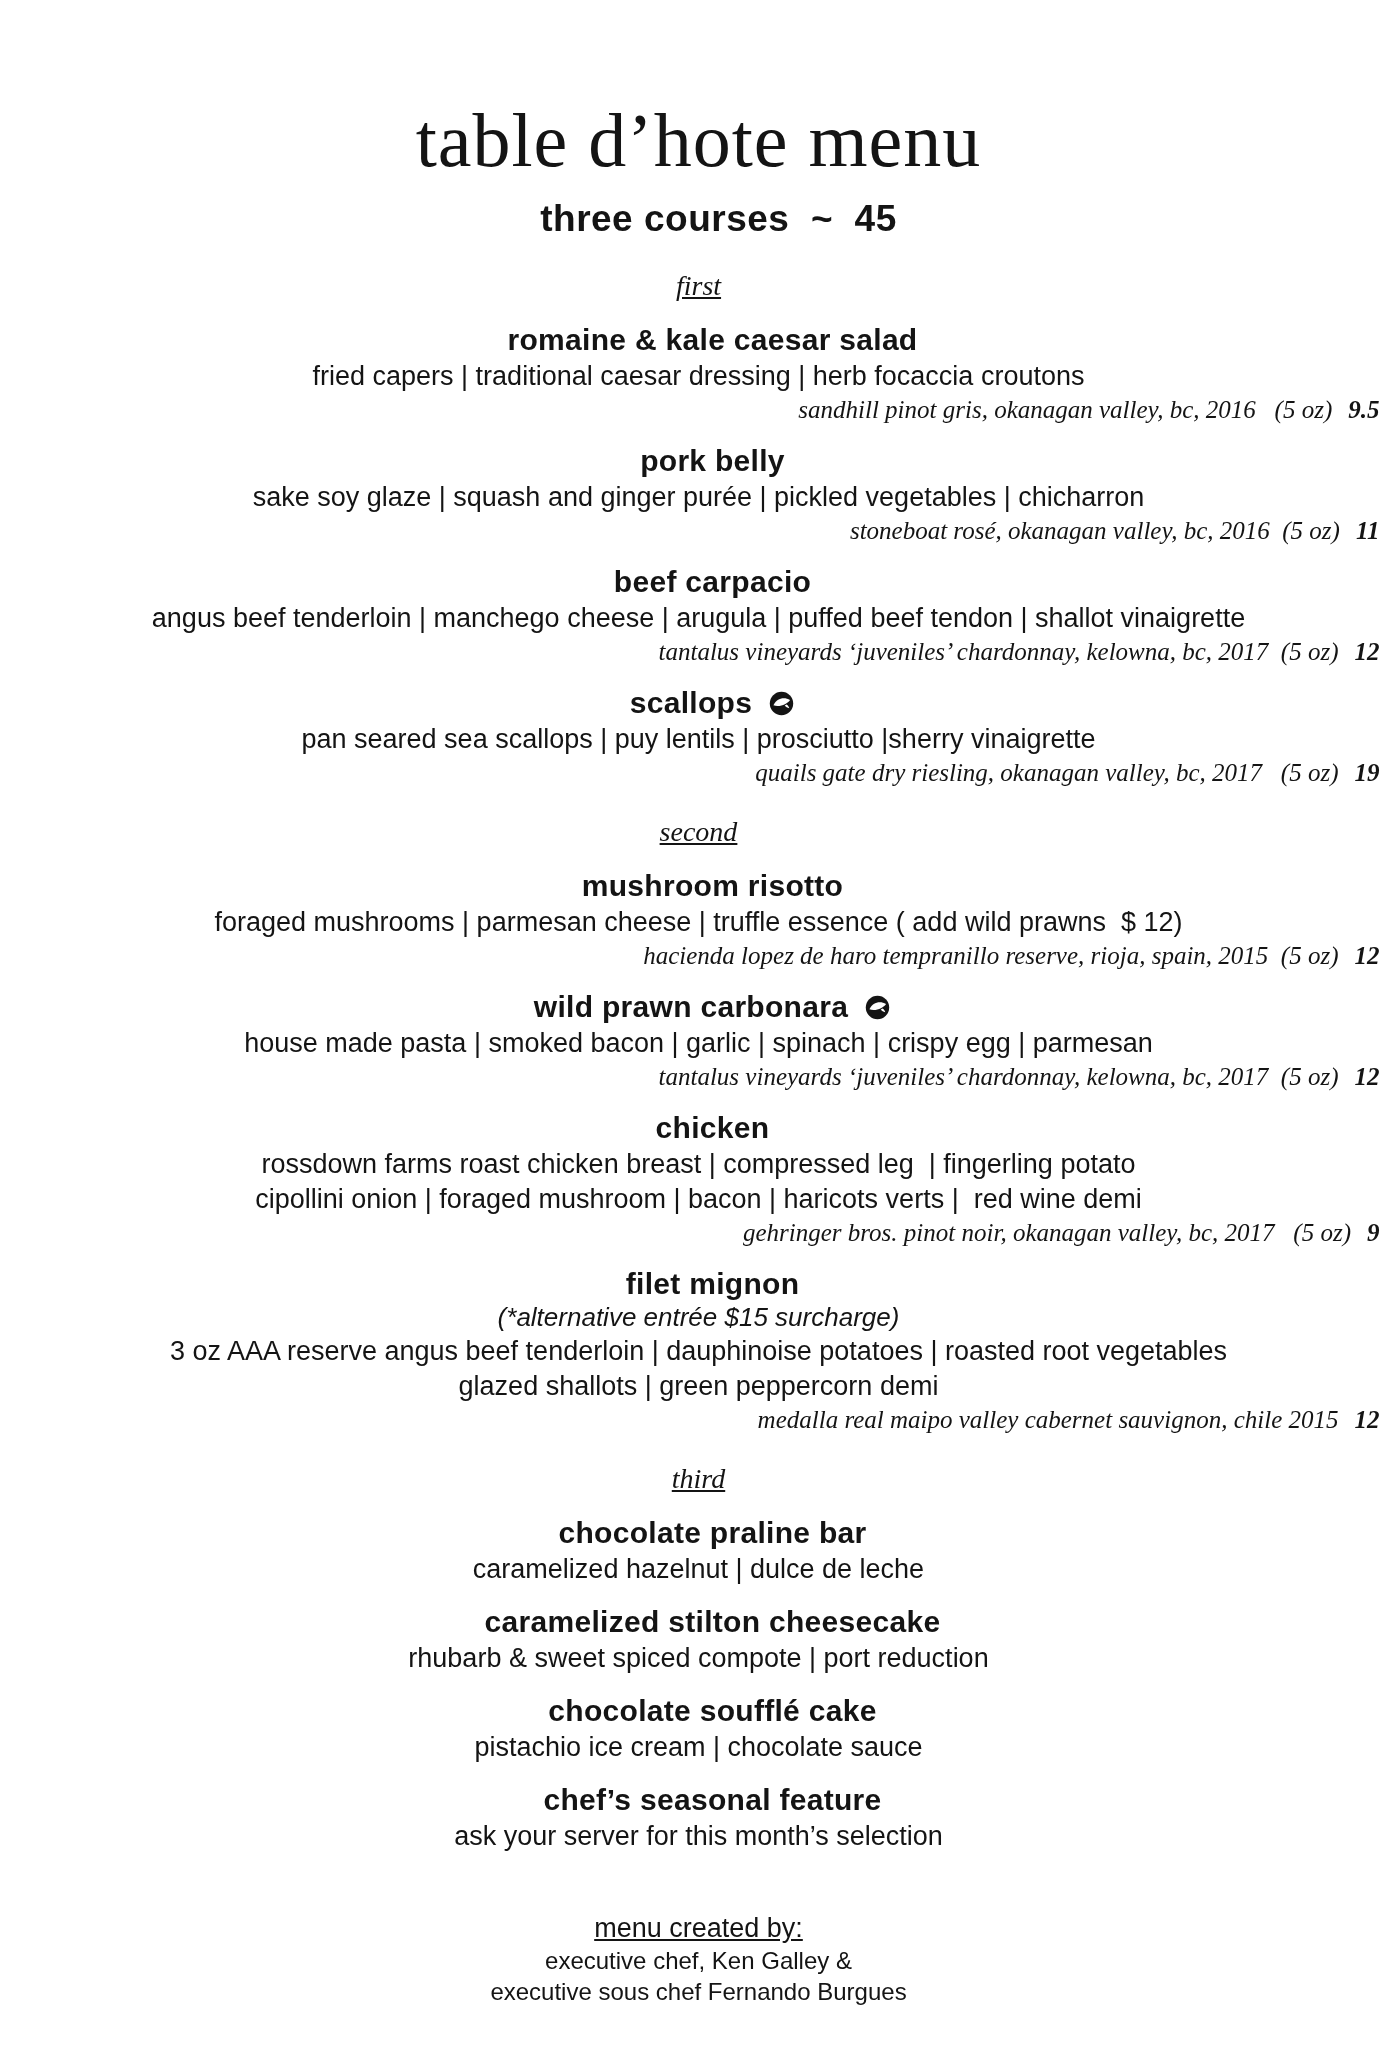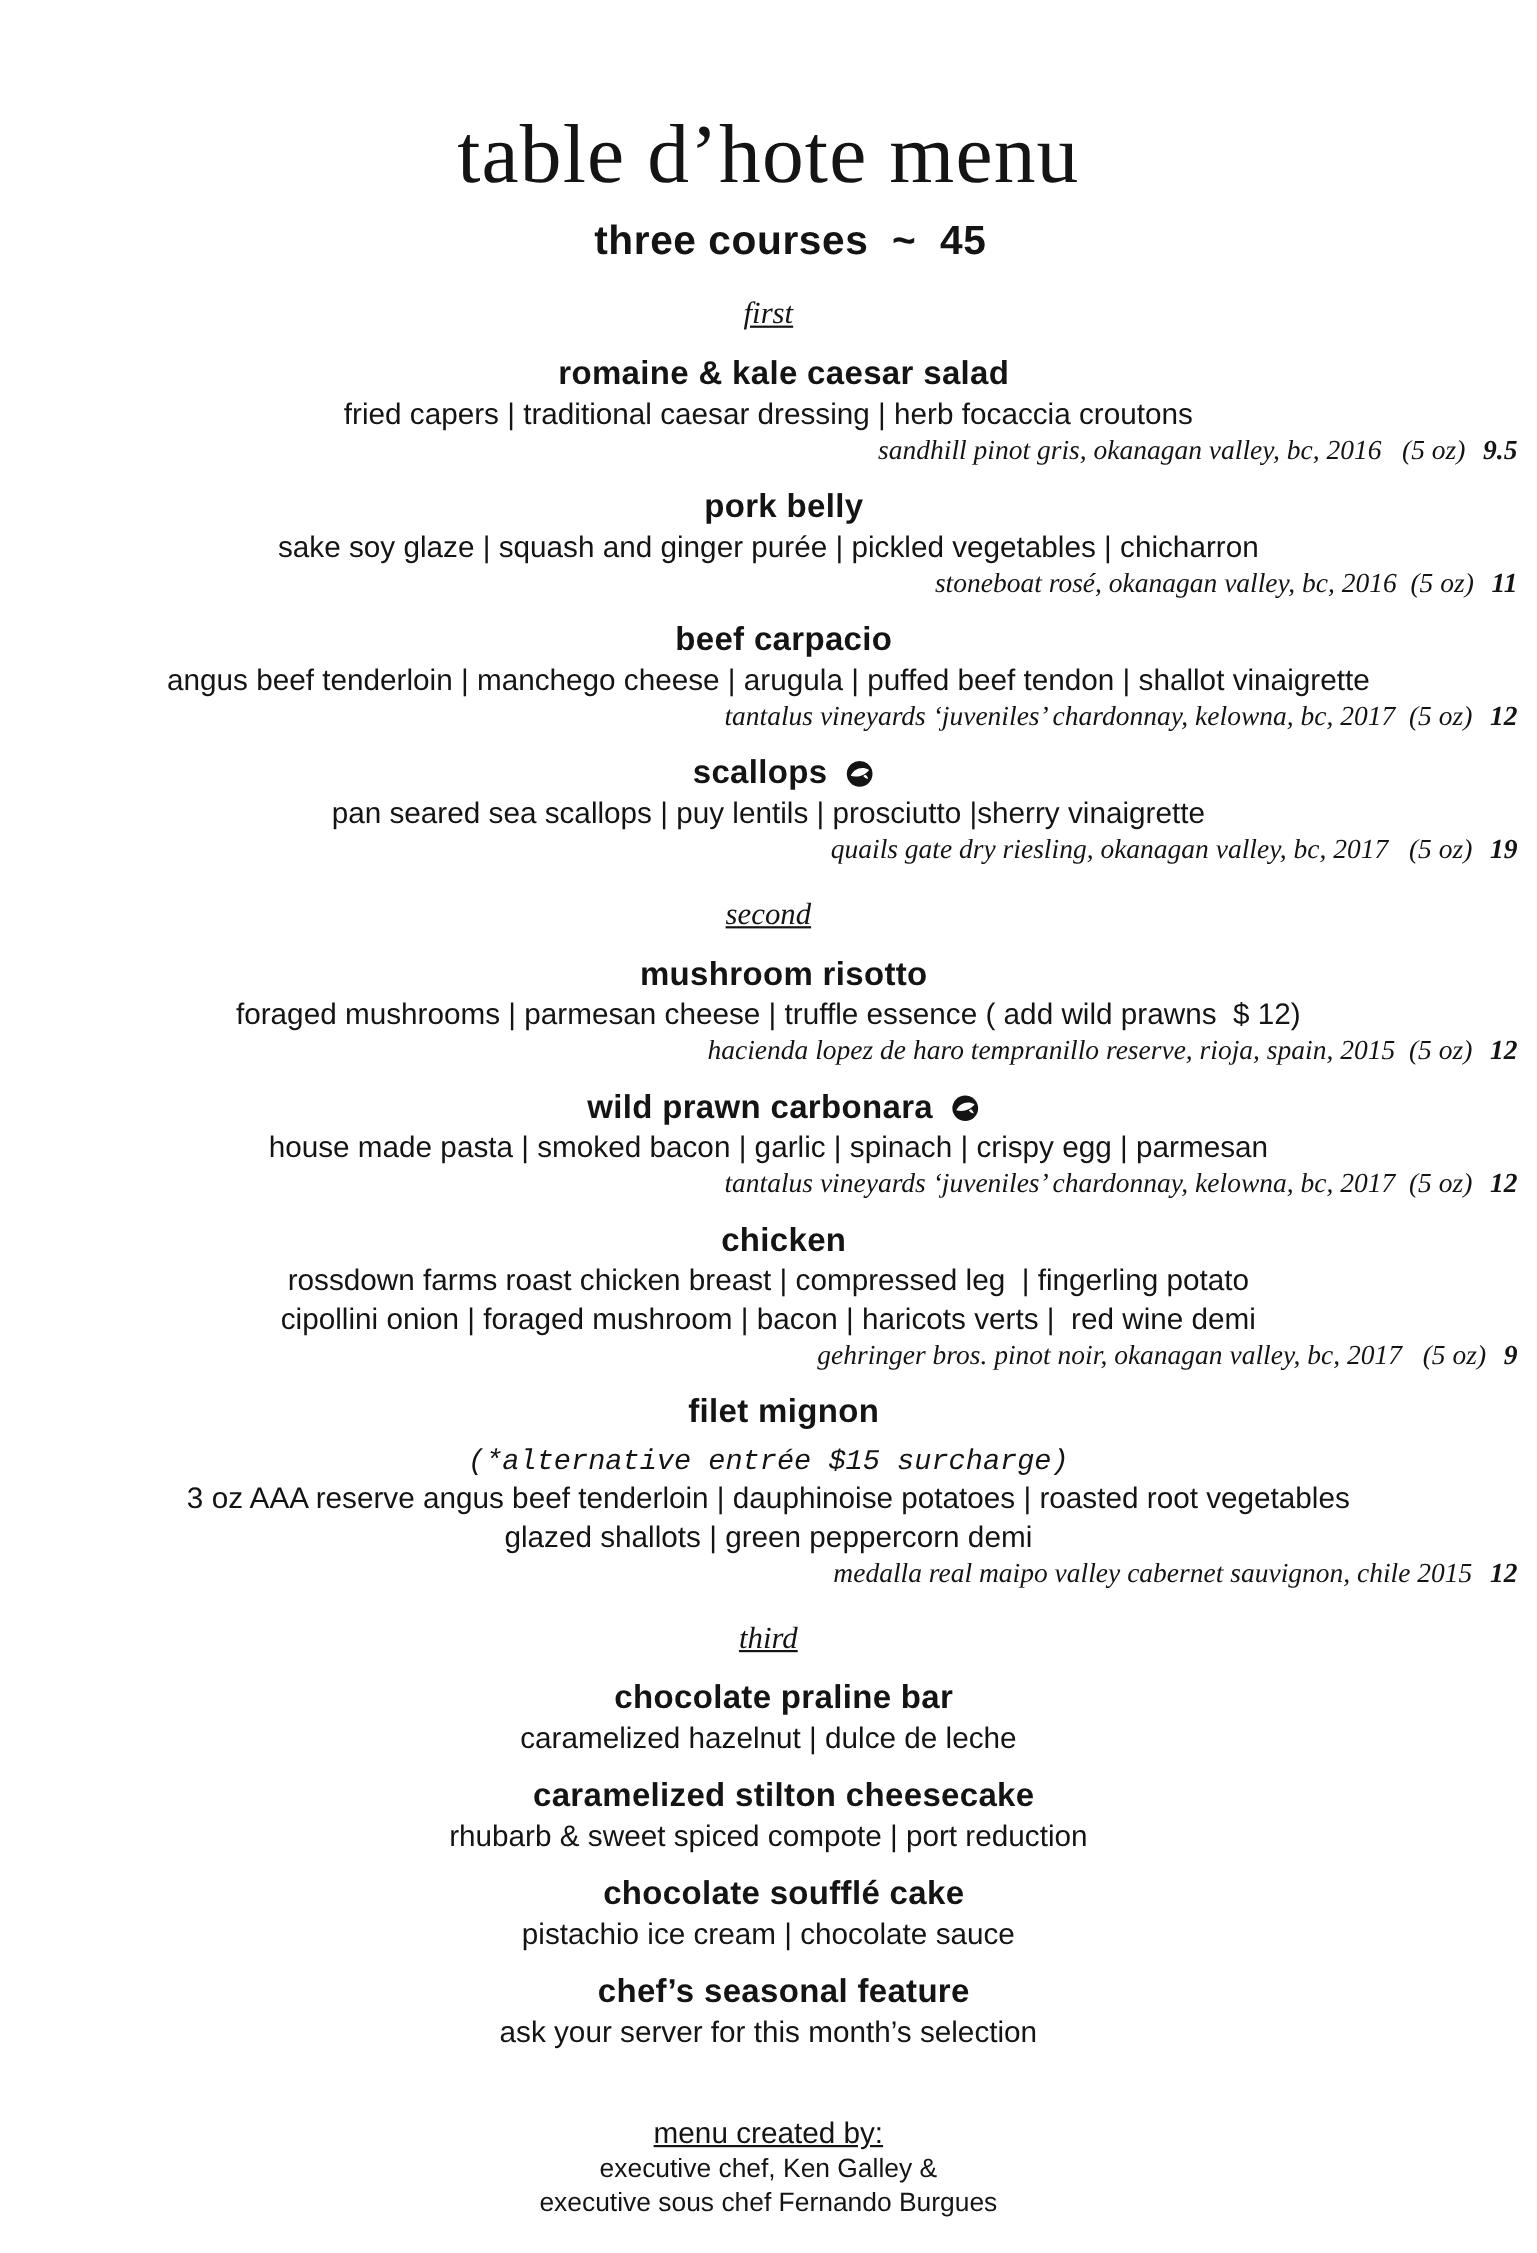--- a/index.html
+++ b/index.html
@@ -61,23 +61,23 @@
   }
   .dish-desc {
     font-size: 27px;
     line-height: 31px;
     margin-top: 4px;
   }
   .dish-desc:first-of-type { margin-top: 4px; }
   .dish-note {
     font-size: 26px;
     line-height: 30px;
-    margin-top: 12px;
-    font-style: italic;
-    font-family: Liberation Mono, monospace;
+    margin-top: 1px;
+    font-style: italic;
+    font-family: Liberation Sans, sans-serif;
   }
   .wine {
     font-size: 25px;
     line-height: 29px;
     margin-top: 3px;
     font-style: italic;
     font-family: "Liberation Serif", serif;
     text-align: right;
   }
   .wine-price {

